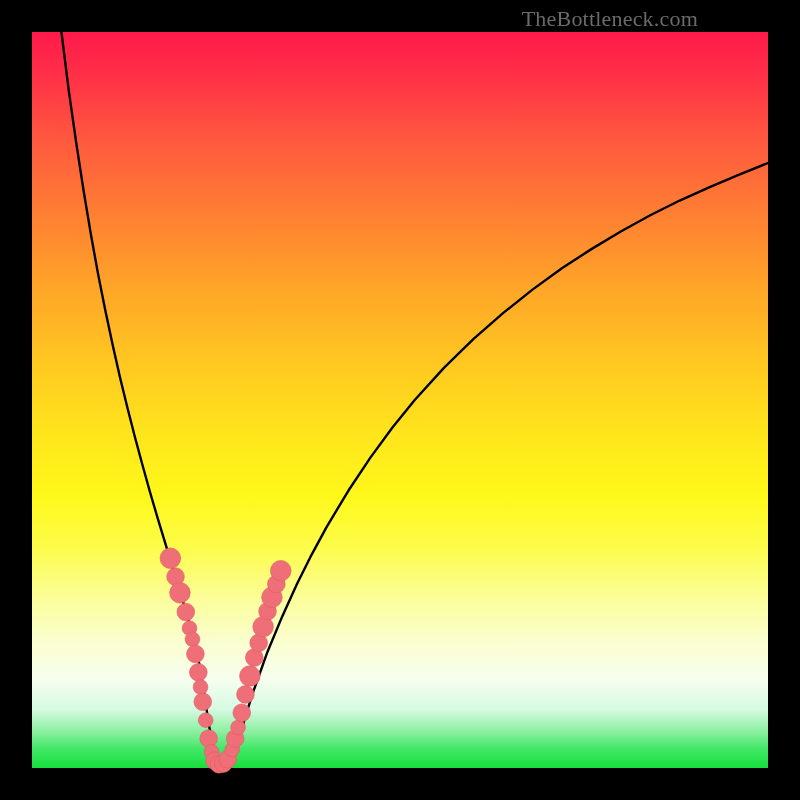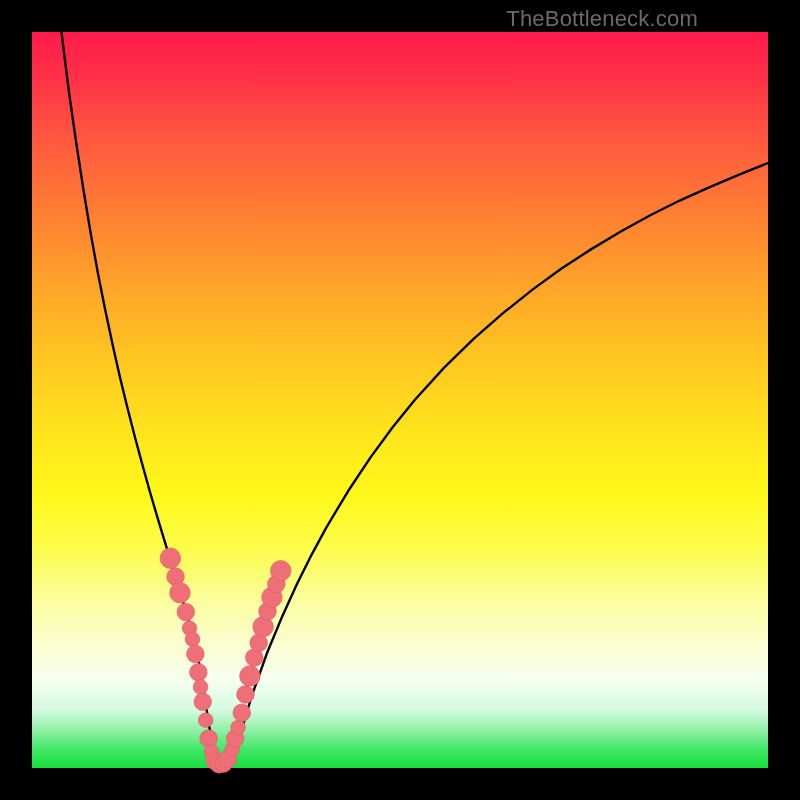--- a/index.html
+++ b/index.html
@@ -11,20 +11,21 @@
     overflow: hidden;
     font-family: Arial, Helvetica, sans-serif;
   }
   .frame {
     position: absolute;
     left: 0;
     top: 0;
     width: 712px;
     height: 800px;
     background: #000;
+    font-family: Liberation Serif, serif;
   }
   .plot-area {
     position: absolute;
     left: 32px;
     top: 32px;
     width: 736px;
     height: 736px;
   }
   .gradient-bg {
     position: absolute;

